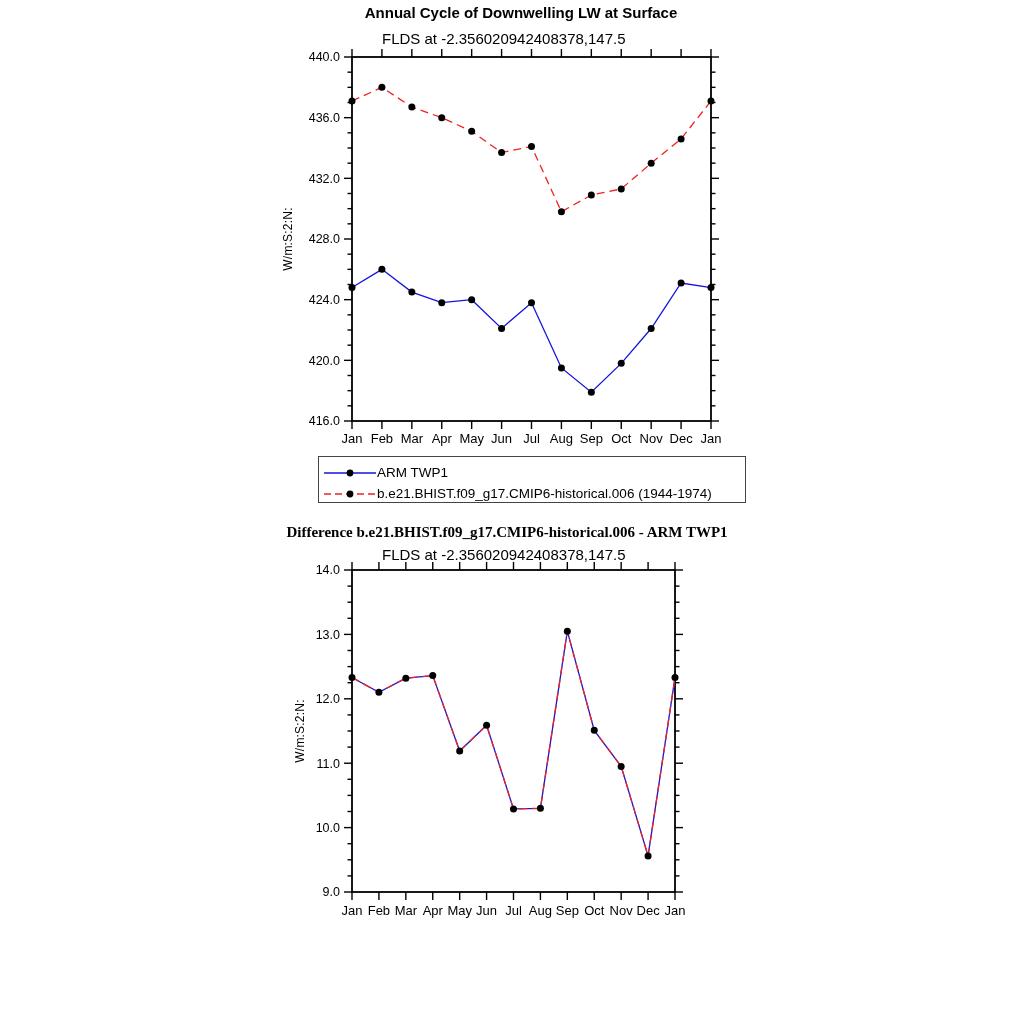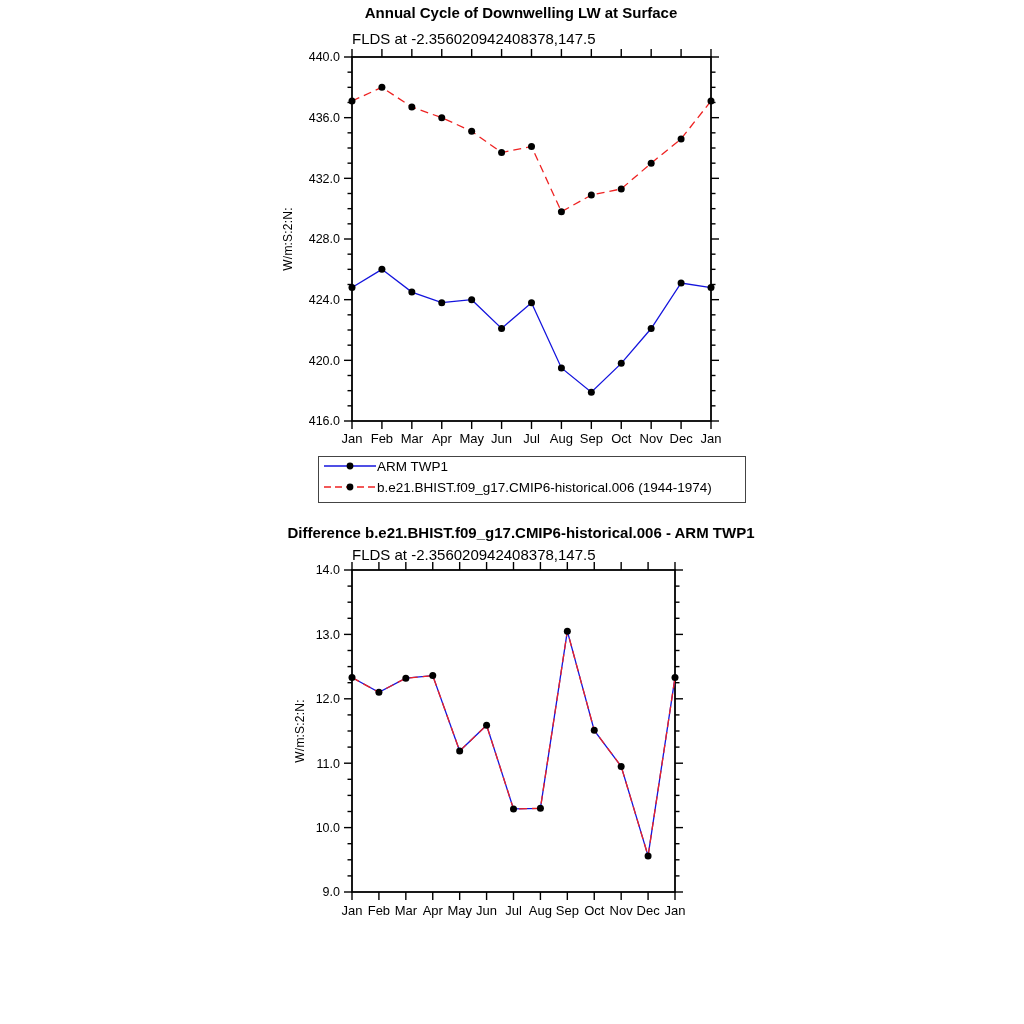--- a/index.html
+++ b/index.html
@@ -2,32 +2,32 @@
 <html><head>
 <meta charset="utf-8">
 <style>
   html,body{margin:0;padding:0;}
   body{
     width:1024px;height:1024px;background:#ffffff;position:relative;overflow:hidden;
     font-family:"Liberation Sans",sans-serif;color:#000;
   }
   .abs{position:absolute;}
   .chart-title{font-weight:bold;font-size:15px;text-align:center;white-space:nowrap;}
-  .chart-subtitle{font-size:15px;white-space:nowrap;}
+  .chart-subtitle{font-size:15px;white-space:nowrap;margin-left:30px;}
   .ylab{
     position:absolute;transform:translate(-50%,-50%) rotate(-90deg);
     font-size:12px;white-space:nowrap;letter-spacing:0.2px;
   }
   svg{overflow:visible;display:block;}
   .legend{
     position:absolute;left:318px;top:456px;width:428px;height:47px;
     border:1px solid #444;box-sizing:border-box;background:#fff;
     display:flex;flex-direction:column;justify-content:center;padding-left:4px;
   }
-  .legend-row{display:flex;align-items:flex-start;height:21px;}
+  .legend-row{display:flex;align-items:flex-end;height:21px;}
   .legend-row .ltxt{font-size:13.5px;white-space:nowrap;}
 </style>
 </head>
 <body>
 
 <div class="abs chart-title" style="left:0;top:4px;width:1010px;margin-left:16px;">Annual Cycle of Downwelling LW at Surface</div>
 
 <div class="abs chart-subtitle" style="left:352px;top:30px;">FLDS at -2.356020942408378,147.5</div>
 
 <div class="ylab" style="left:288px;top:239px;">W/m:S:2:N:</div>
@@ -178,21 +178,21 @@
   </div>
   <div class="legend-row">
     <svg width="54" height="14">
       <line x1="1" y1="7" x2="53" y2="7" stroke="#ee2222" stroke-width="1.4" stroke-dasharray="7,4"></line>
       <circle cx="27" cy="7" r="3.4" fill="#000000"></circle>
     </svg>
     <span class="ltxt">b.e21.BHIST.f09_g17.CMIP6-historical.006 (1944-1974)</span>
   </div>
 </div>
 
-<div class="abs chart-title" style="left:18px;top:524px;width:1006px;">Difference b.e21.BHIST.f09_g17.CMIP6-historical.006 - ARM TWP1</div>
+<div class="abs chart-title" style="left:4px;top:524px;width:1006px;font-family:Liberation Serif, serif;">Difference b.e21.BHIST.f09_g17.CMIP6-historical.006 - ARM TWP1</div>
 
 <div class="abs chart-subtitle" style="left:352px;top:546px;">FLDS at -2.356020942408378,147.5</div>
 
 <div class="ylab" style="left:300px;top:731px;">W/m:S:2:N:</div>
 
 <svg id="chart2" class="abs" style="left:270px;top:558px;" width="470" height="368">
     <g stroke="#000" stroke-width="1.4">
       <rect x="82" y="12" width="323" height="322" fill="none" stroke-width="1.8"></rect>
       <line x1="74" y1="334" x2="82" y2="334"></line>
       <line x1="405" y1="334" x2="413" y2="334"></line>

